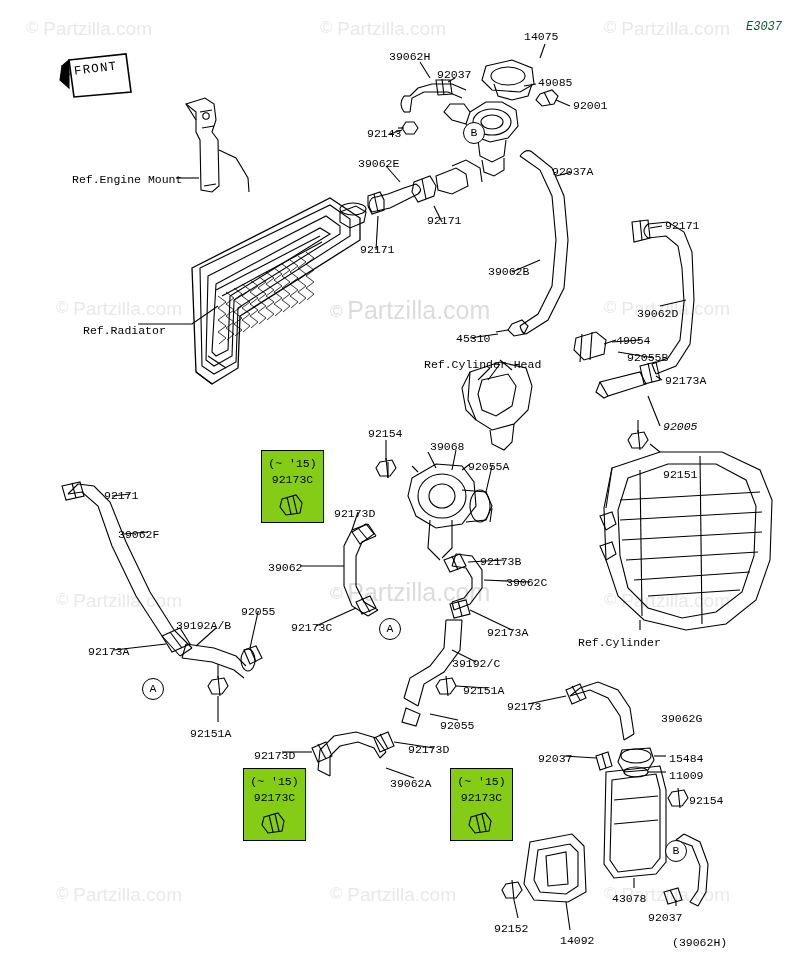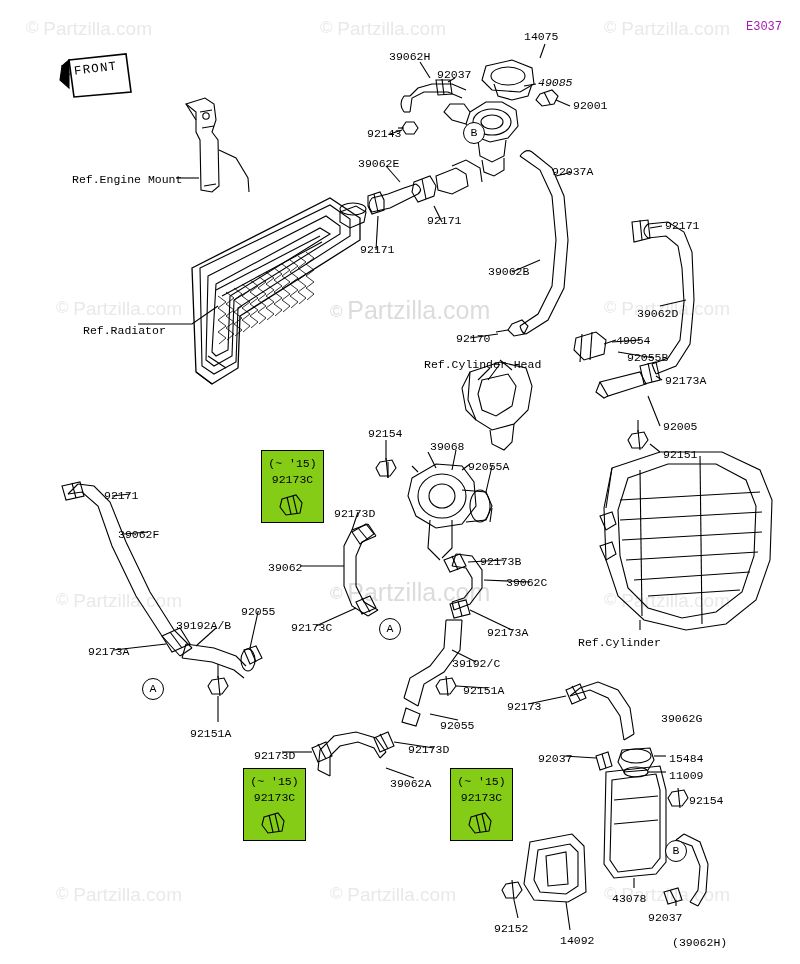--- a/index.html
+++ b/index.html
@@ -38,21 +38,22 @@
     color: #000000;
     white-space: nowrap;
     letter-spacing: 0px;
   }
   .code {
     position: absolute;
     top: 20px;
     right: 18px;
     font-family: "Liberation Mono", monospace;
     font-size: 12px;
-    color: #a21caf;
+    color: #14532d;
+    font-style: italic;
   }
   svg.layer {
     position: absolute;
     left: 0;
     top: 0;
     width: 800px;
     height: 964px;
   }
   .front-text {
     position: absolute;
@@ -467,36 +468,36 @@
             <path d="M15 3 L19 20"></path>
           </g>
         </svg>
       </div>
     </div>
 
   <div id="labels">
       <div class="lbl" style="left: 524px; top: 30px;">14075</div>
       <div class="lbl" style="left: 389px; top: 50px;">39062H</div>
       <div class="lbl" style="left: 437px; top: 68px;">92037</div>
-      <div class="lbl" style="left: 538px; top: 76px; font-style: italic;">49085</div>
+      <div class="lbl" style="left: 538px; top: 76px;">49085</div>
       <div class="lbl" style="left: 573px; top: 99px;">92001</div>
       <div class="lbl" style="left: 367px; top: 127px;">92143</div>
       <div class="lbl" style="left: 358px; top: 157px;">39062E</div>
       <div class="lbl" style="left: 552px; top: 165px;">92037A</div>
       <div class="lbl" style="left: 427px; top: 214px;">92171</div>
       <div class="lbl" style="left: 665px; top: 219px;">92171</div>
       <div class="lbl" style="left: 360px; top: 243px;">92171</div>
       <div class="lbl" style="left: 488px; top: 265px;">39062B</div>
       <div class="lbl" style="left: 637px; top: 299px; margin-top: 8px;">39062D</div>
-      <div class="lbl" style="left: 456px; top: 332px;">92170</div>
+      <div class="lbl" style="left: 456px; top: 332px;">45310</div>
       <div class="lbl" style="left: 616px; top: 334px;">49054</div>
       <div class="lbl" style="left: 627px; top: 351px;">92055B</div>
       <div class="lbl" style="left: 665px; top: 374px;">92173A</div>
-      <div class="lbl" style="left: 663px; top: 420px;">92005</div>
-      <div class="lbl" style="left: 663px; top: 448px;">92151</div>
+      <div class="lbl" style="left: 663px; top: 420px; font-style: italic;">92005</div>
+      <div class="lbl" style="left: 663px; top: 468px;">92151</div>
       <div class="lbl" style="left: 368px; top: 427px;">92154</div>
       <div class="lbl" style="left: 430px; top: 440px;">39068</div>
       <div class="lbl" style="left: 468px; top: 460px;">92055A</div>
       <div class="lbl" style="left: 334px; top: 507px;">92173D</div>
       <div class="lbl" style="left: 268px; top: 561px;">39062</div>
       <div class="lbl" style="left: 480px; top: 555px;">92173B</div>
       <div class="lbl" style="left: 506px; top: 576px;">39062C</div>
       <div class="lbl" style="left: 241px; top: 605px;">92055</div>
       <div class="lbl" style="left: 176px; top: 619px;">39192A/B</div>
       <div class="lbl" style="left: 291px; top: 621px;">92173C</div>

